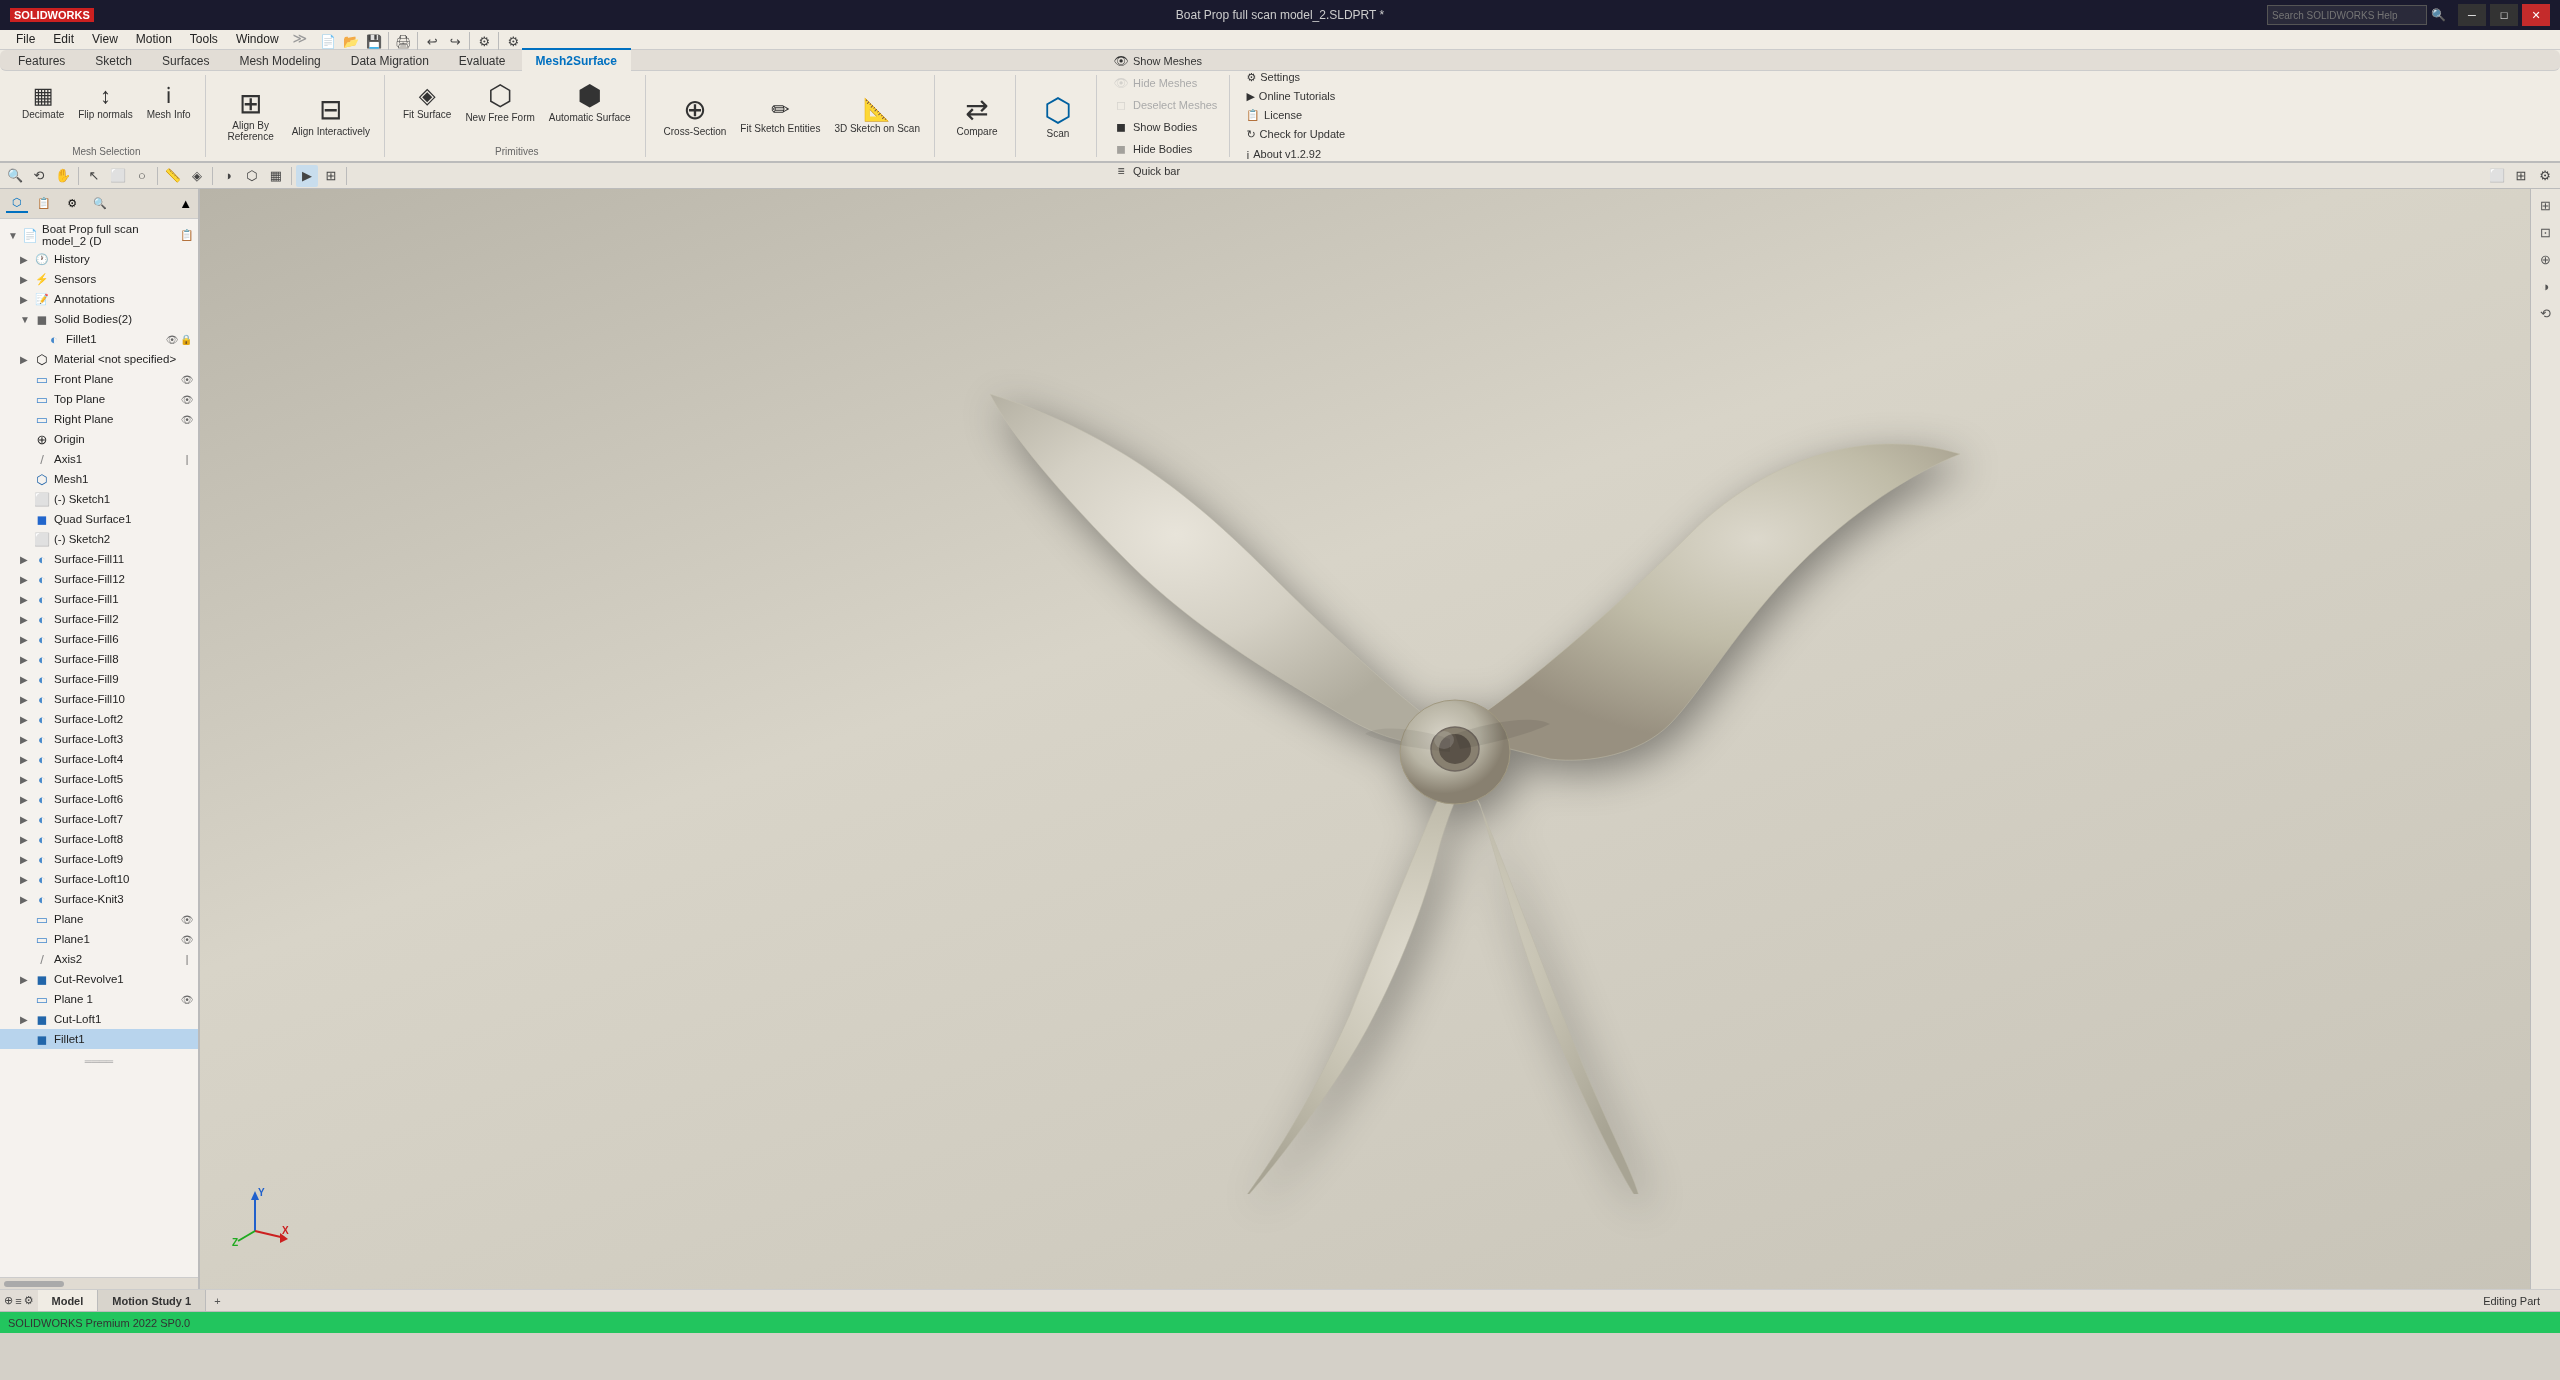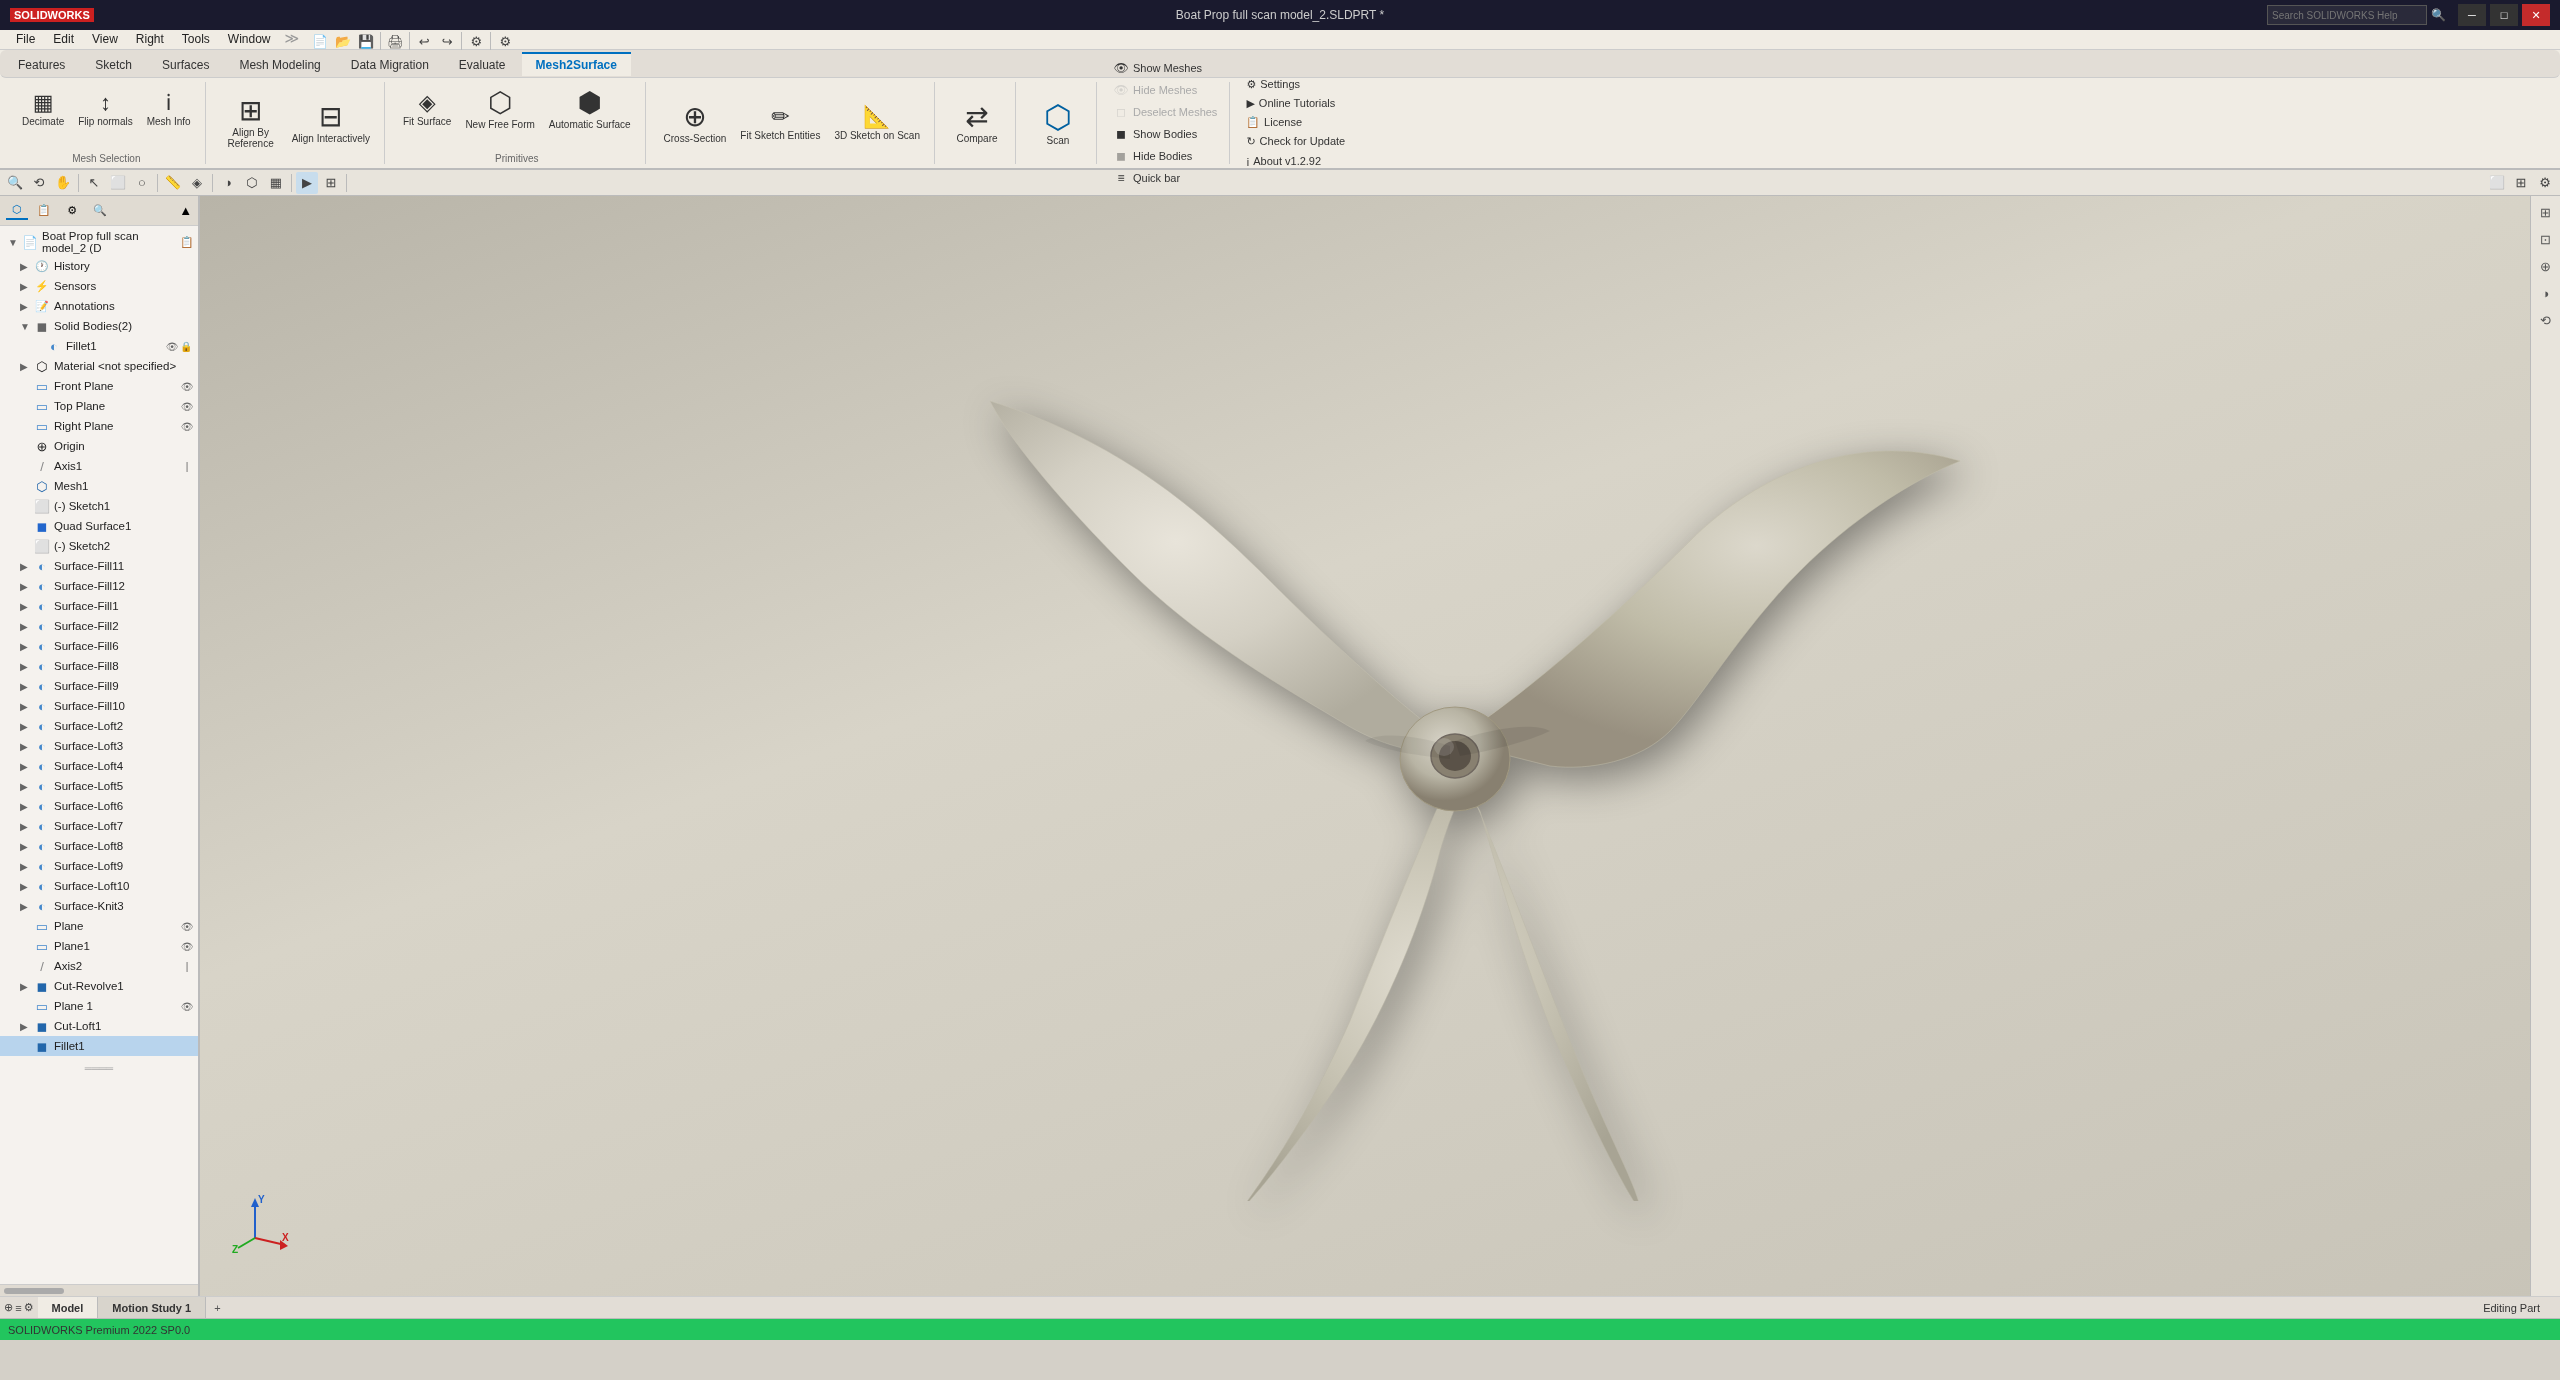--- a/index.html
+++ b/index.html
@@ -24,21 +24,21 @@
       border-bottom: 1px solid #ccc;
     }
     .menu-item { padding: 2px 8px; font-size: 12px; cursor: pointer; color: #222; }
 
     
     #ribbon {
       width: 100%; background: #f0ece4;
       border-bottom: 2px solid #bbb;
     }
     #ribbon-tabs {
-      display: flex; align-items: center; height: 28px;
+      display: flex; align-items: center; height: 21px;
       background: #e2ddd6; border-bottom: 1px solid #ccc; padding: 0 4px; border-radius: 6px;
     }
     .ribbon-tab {
       padding: 4px 14px; font-size: 12px; cursor: pointer; color: #333;
       border-top: 2px solid transparent; margin-right: 2px;
     }
     .ribbon-tab.active {
       background: #f0ece4; border-top: 2px solid #0070c0; color: #0070c0; font-weight: bold;
     }
     #ribbon-content {
@@ -160,21 +160,21 @@
     <button class="win-btn">─</button>
     <button class="win-btn">□</button>
     <button class="win-btn close">✕</button>
   </div>
 </div>
 
 <div id="menubar">
   <span class="menu-item">File</span>
   <span class="menu-item">Edit</span>
   <span class="menu-item">View</span>
-  <span class="menu-item">Right</span>
+  <span class="menu-item">Motion</span>
   <span class="menu-item">Tools</span>
   <span class="menu-item">Window</span>
   <span style="color:#999;font-size:14px;cursor:pointer;margin-left:4px;">≫</span>
 
   <div style="display:flex;align-items:center;gap:1px;margin-left:8px;">
     <span class="tb-btn">📄</span>
     <span class="tb-btn">📂</span>
     <span class="tb-btn">💾</span>
     <div class="tb-separator"></div>
     <span class="tb-btn">🖨</span>

